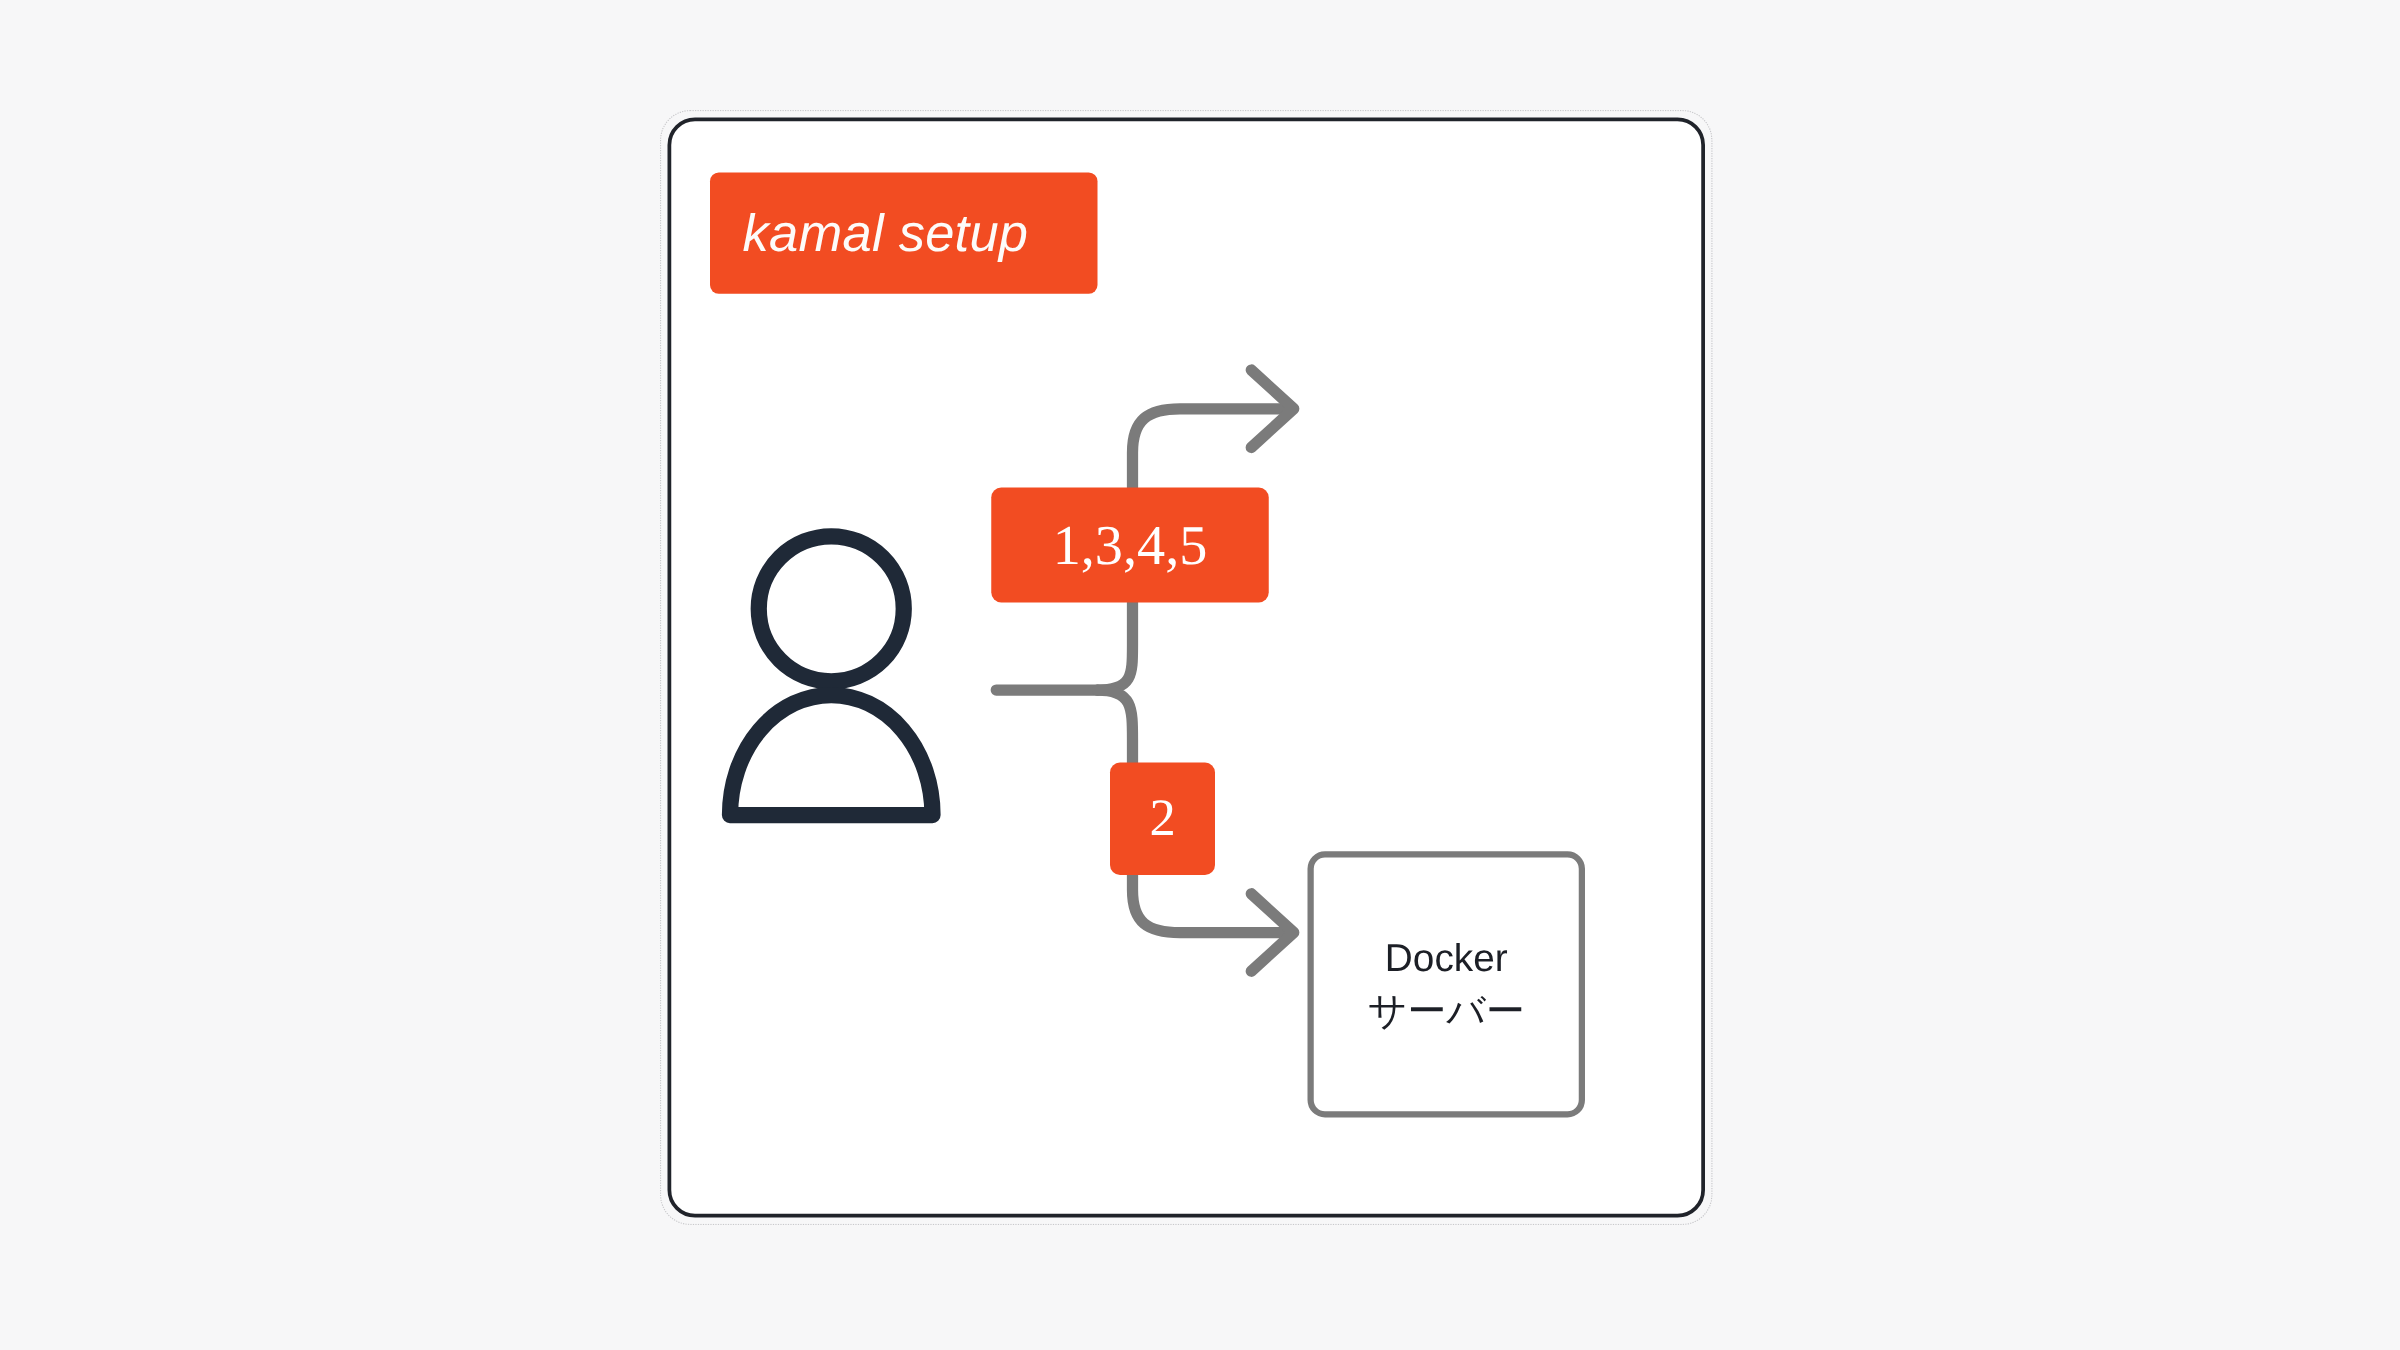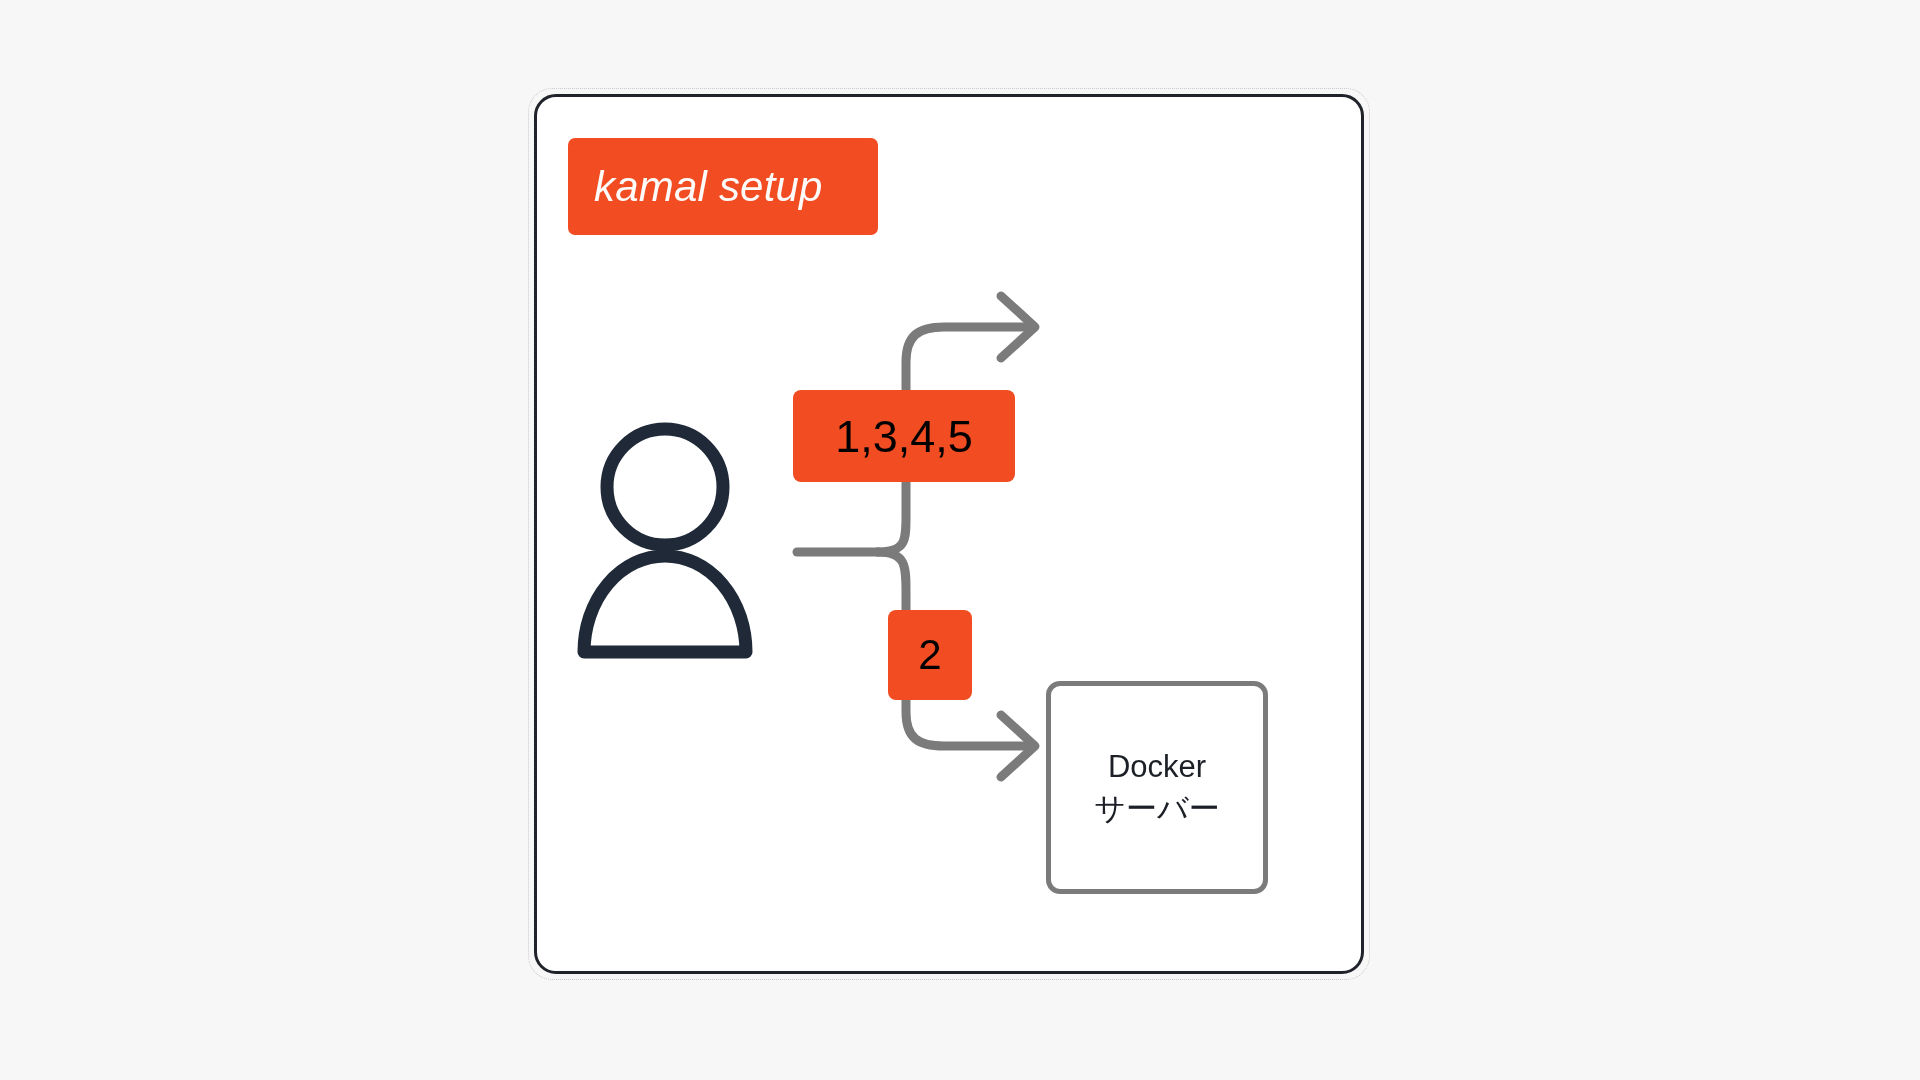--- a/index.html
+++ b/index.html
@@ -81,23 +81,24 @@
   .edge-badge {
     position: absolute;
     background: #f24c22;
     border-radius: 8px;
     display: flex;
     align-items: center;
     justify-content: center;
     box-sizing: border-box;
   }
   .edge-badge .badge-text {
-    color: #000000;
+    color: #ffffff;
     line-height: 1;
     white-space: nowrap;
+    font-family: Liberation Serif, serif;
   }
 
   #badge-upper {
     left: 793px;
     top: 390px;
     width: 222px;
     height: 92px;
   }
   #badge-upper .badge-text { font-size: 45px; }
 

